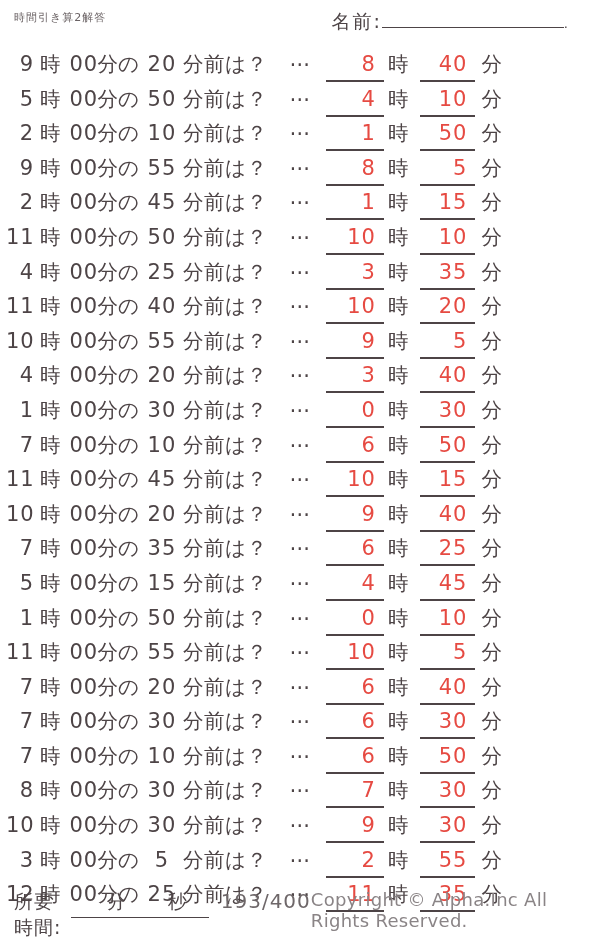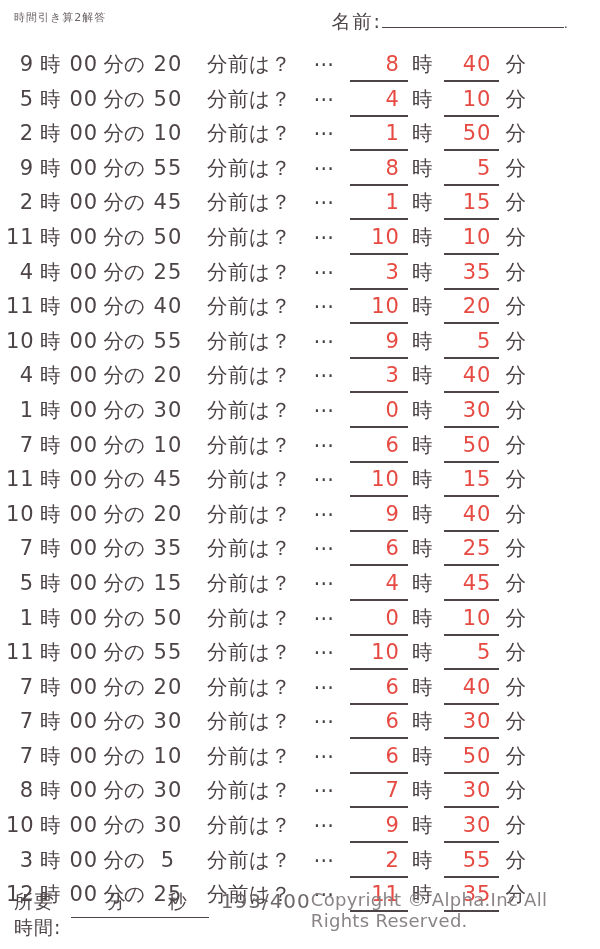--- a/index.html
+++ b/index.html
@@ -39,23 +39,23 @@
   .problems{margin-top:2px;padding-left:6px;}
   .row{
     display:flex;align-items:baseline;
     height:34.6px;padding-top:6px;
     font-size:20.5px;white-space:nowrap;
   }
   .num{font-size:21px;letter-spacing:1px;}
   .q-hour{width:28px;text-align:right;}
   .u-hour{margin-left:6px;}
   .q-min{width:28px;text-align:right;margin-left:9px;}
-  .u-minno{margin-left:6px;}
+  .u-minno{}
   .q-sub{width:30px;text-align:center;margin-left:8px;}
-  .u-before{margin-left:24px;letter-spacing:0.5px;}
+  .u-before{margin-left:6px;letter-spacing:0.5px;}
   .dots{margin-left:22px;position:relative;top:-5px;letter-spacing:1px;}
   .blank{
     display:inline-flex;justify-content:flex-end;align-items:baseline;
     border-bottom:2px solid var(--text);
     padding:0 8px 4px 0;
   }
   .blank .ans{color:var(--answer);font-size:21px;letter-spacing:1px;}
   .blank-hour{width:58px;margin-left:15px;}
   .u-ans-hour{margin-left:4px;}
   .blank-min{width:55px;margin-left:12px;}

